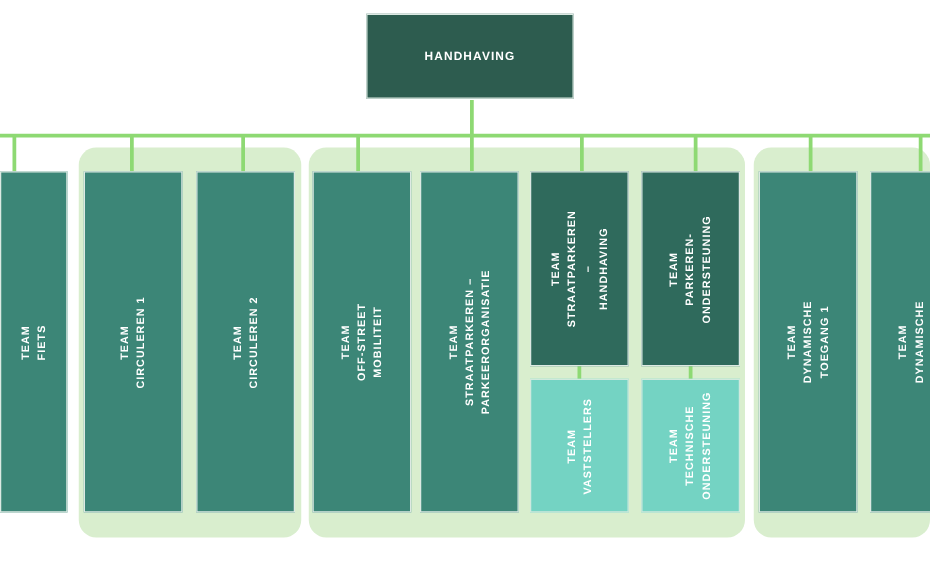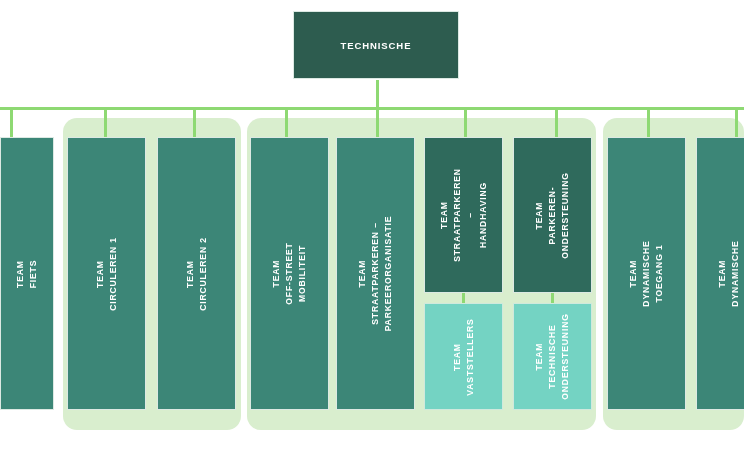--- a/index.html
+++ b/index.html
@@ -120,21 +120,21 @@
   <div class="v-drop" style="left:376px; top:109px; height:30px;"></div>
   <div class="v-drop" style="left:464px; top:109px; height:30px;"></div>
   <div class="v-drop" style="left:555px; top:109px; height:30px;"></div>
   <div class="v-drop" style="left:647px; top:109px; height:30px;"></div>
   <div class="v-drop" style="left:735px; top:109px; height:30px;"></div>
 
   <div class="v-drop" style="left:462px; top:292px; height:13px;"></div>
   <div class="v-drop" style="left:551px; top:292px; height:13px;"></div>
 
   <div class="director">
-    <span class="director-label">TECHNISCHE</span>
+    <span class="director-label">HANDHAVING</span>
   </div>
 
   <div class="team dark" style="left:0px; top:137px; width:54px; height:273px;">
     <span class="vlabel">TEAM FIETS</span>
   </div>
 
   <div class="team dark" style="left:67px; top:137px; width:79px; height:273px;">
     <span class="vlabel">TEAM CIRCULEREN 1</span>
   </div>
 

